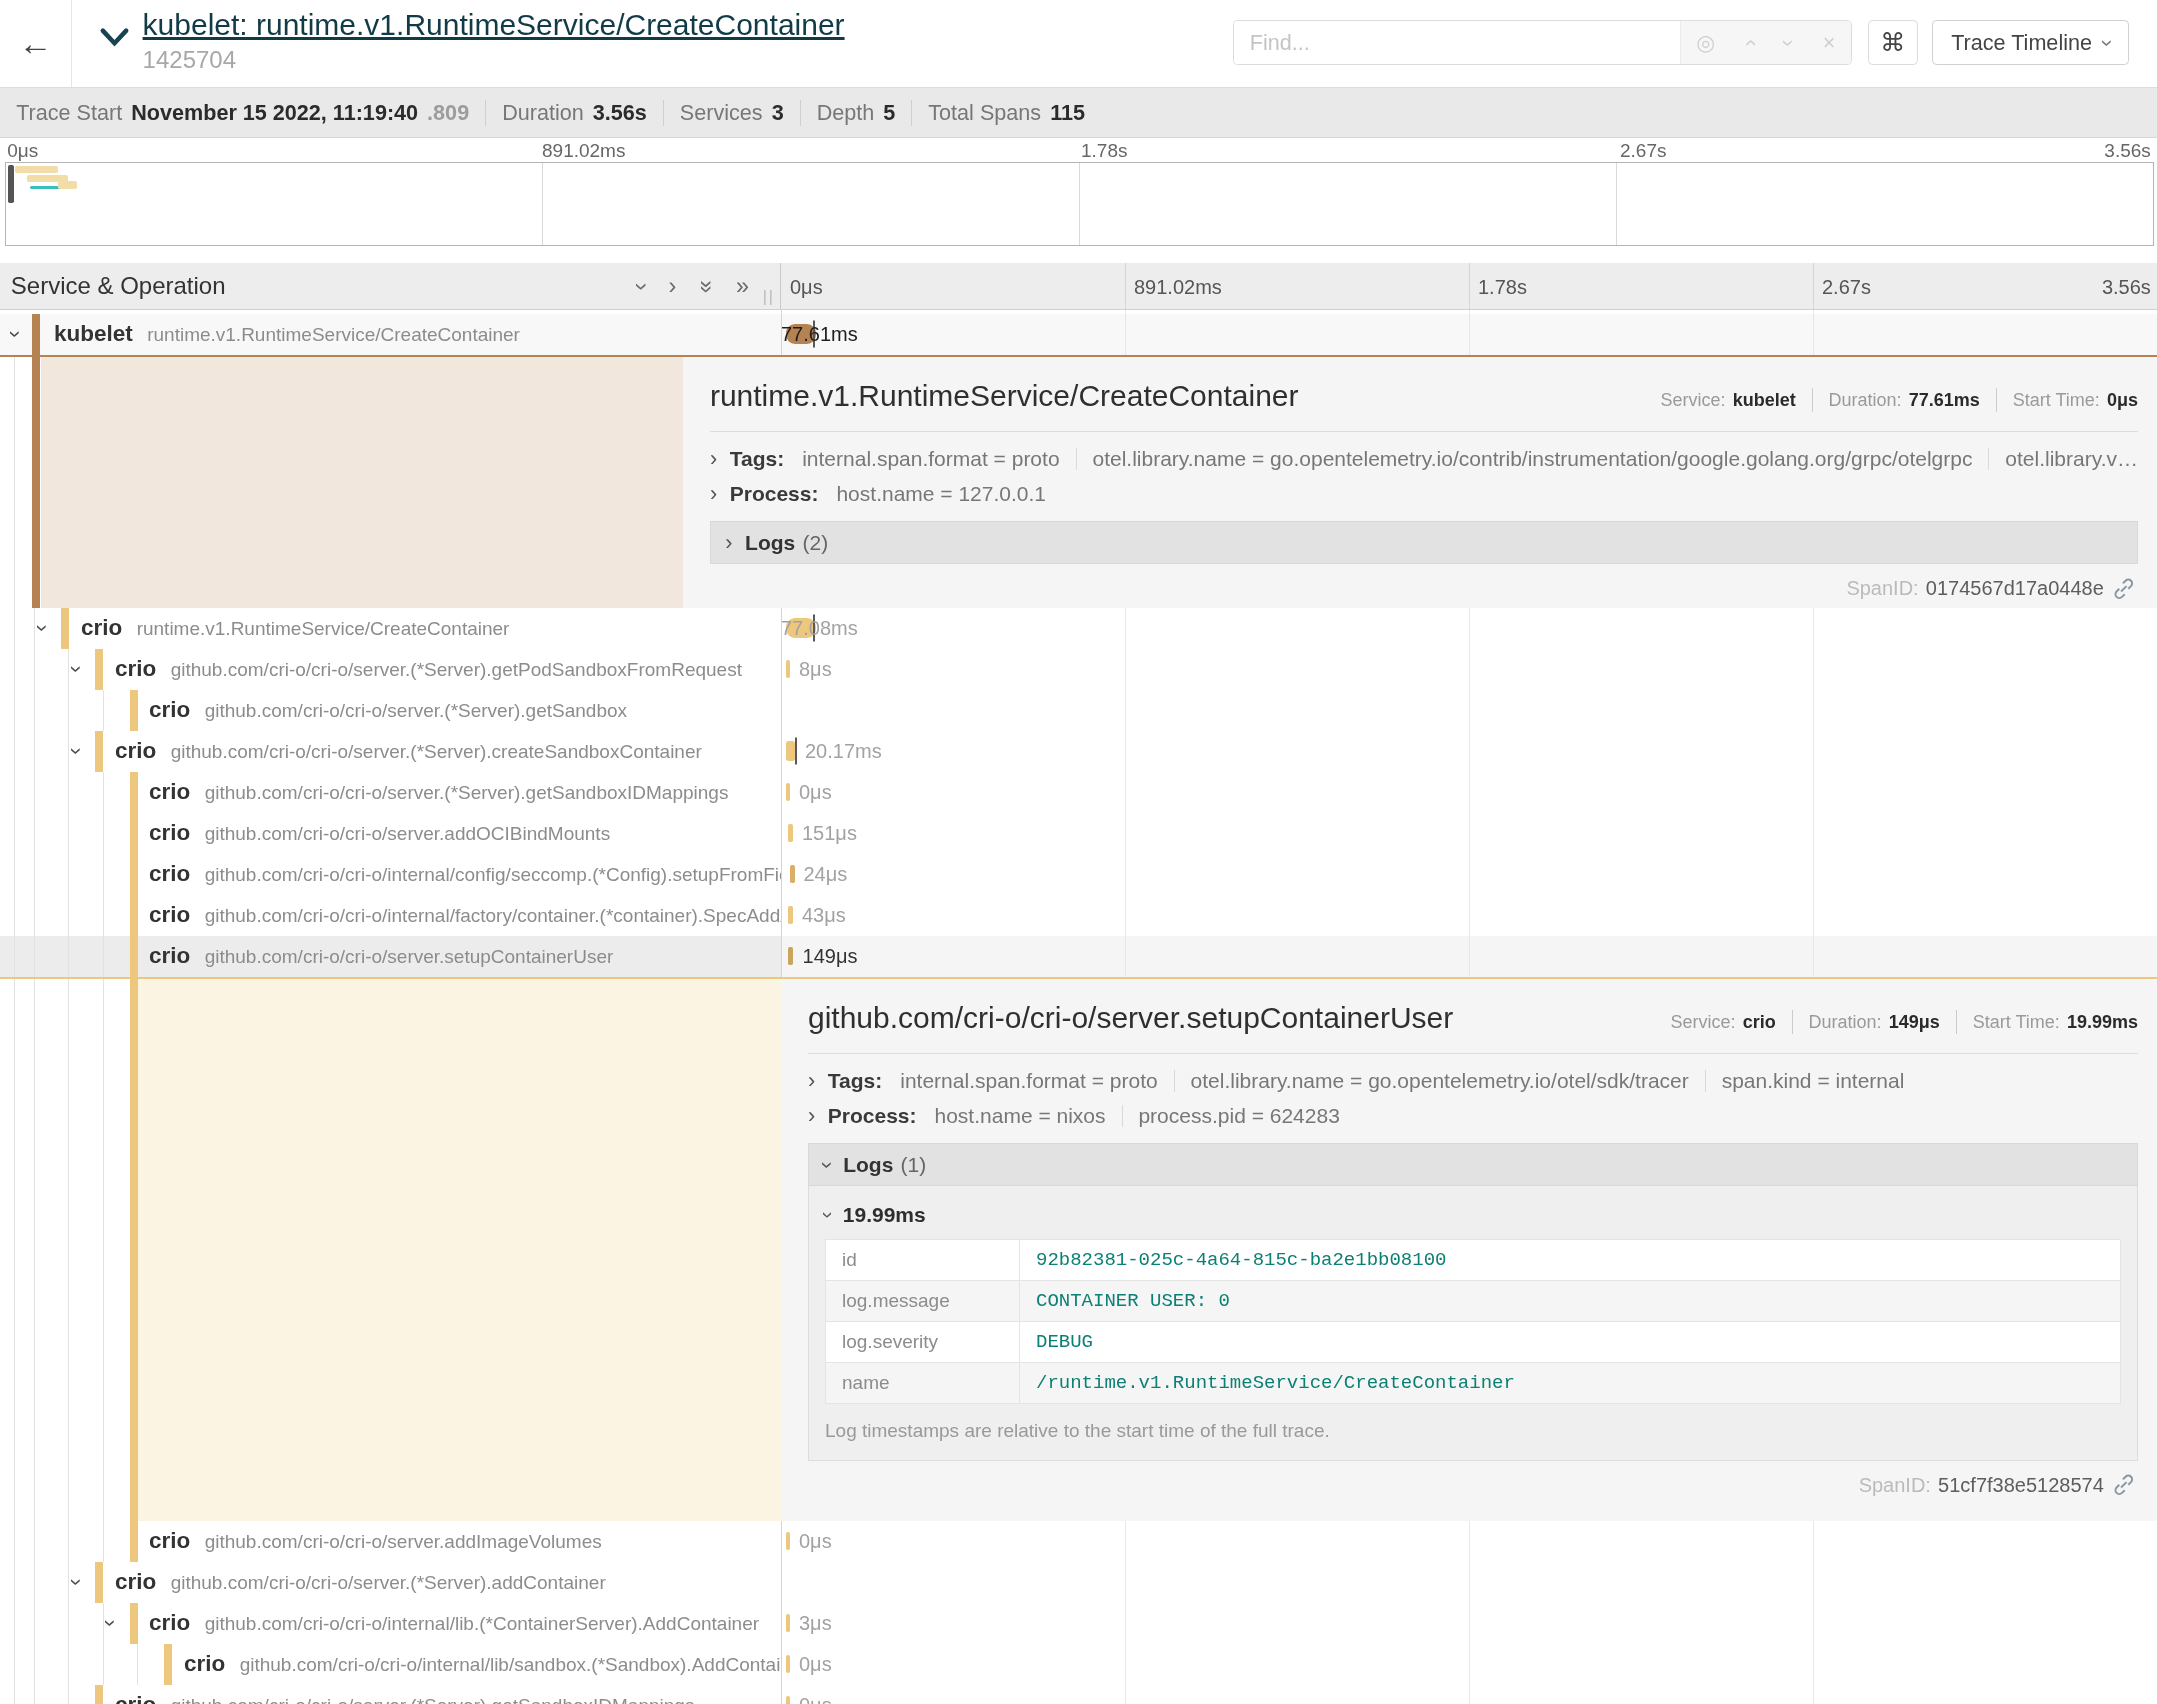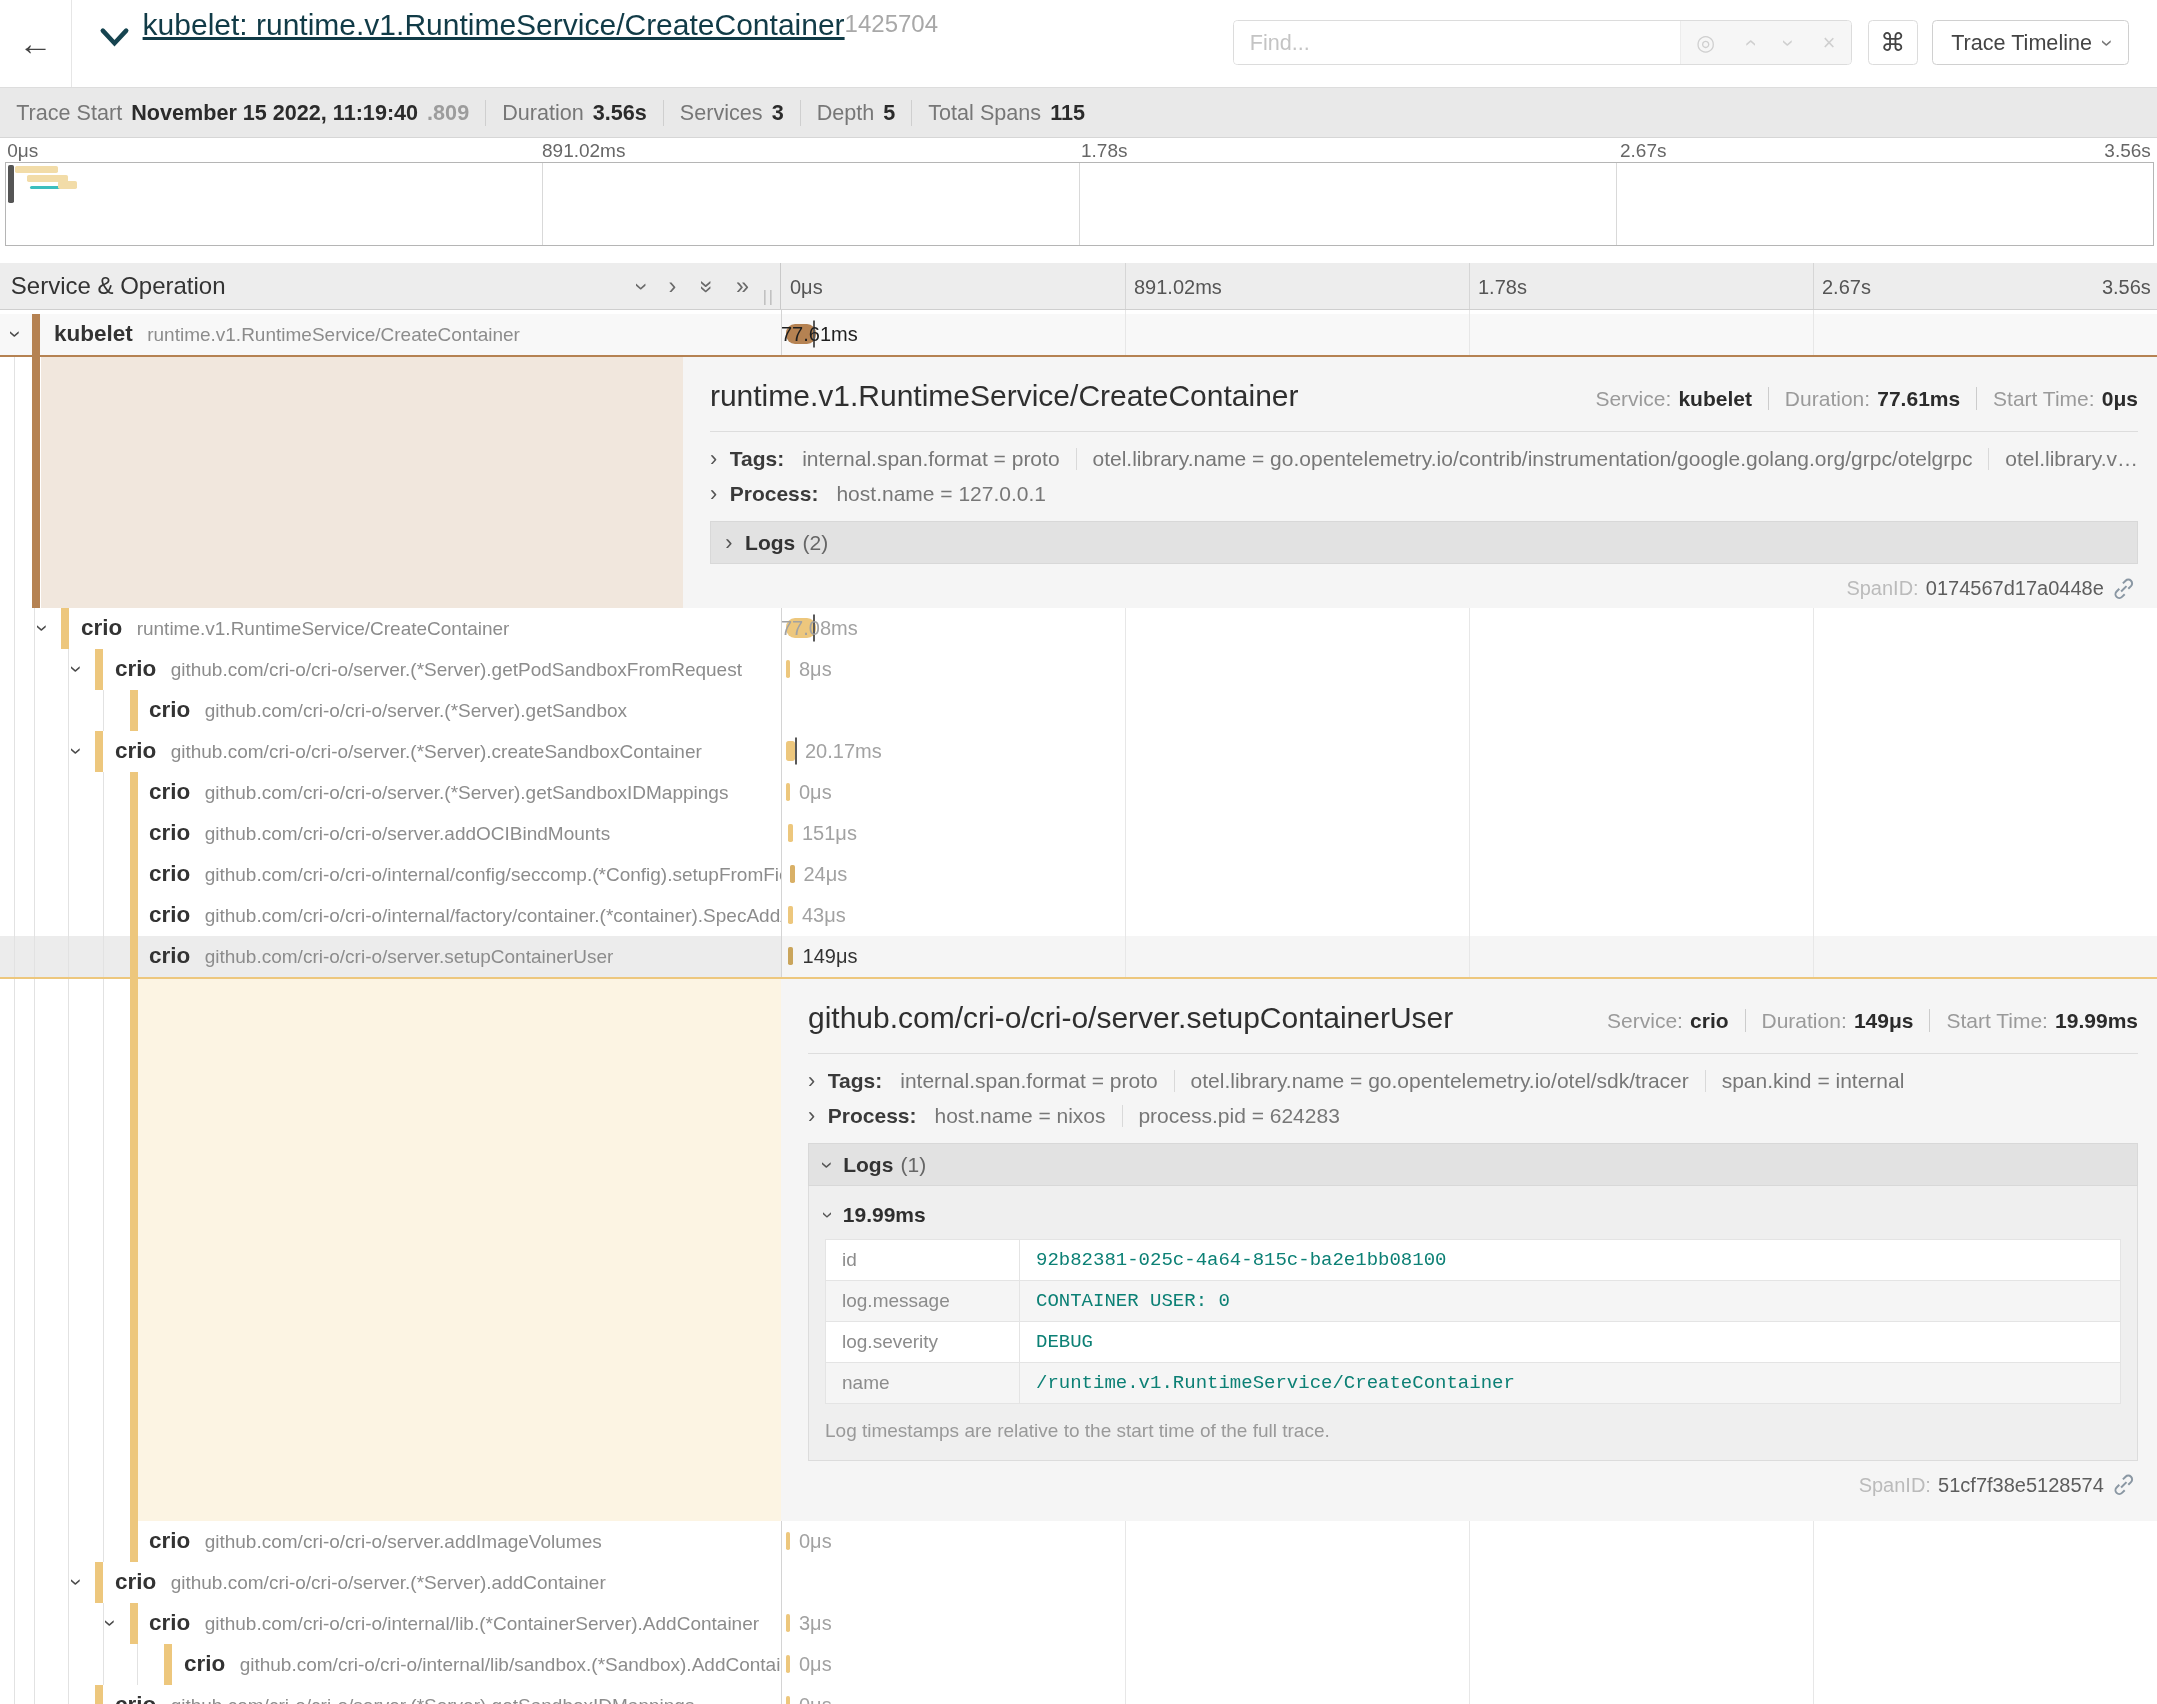--- a/index.html
+++ b/index.html
@@ -5,21 +5,21 @@
   * { box-sizing: border-box; margin:0; padding:0; }
   html,body { width:2158px; height:1705px; overflow:hidden; background:#fff;
               font-family:"Liberation Sans", sans-serif; color:#333; }
 
   
   .app-header { height:87px; position:relative; background:#fff; display:flex; align-items:stretch; }
   .back-btn { width:72px; border-right:0.9px solid #e6e6e6; display:flex; align-items:center; justify-content:center;
               font-size:34px; color:#444; cursor:pointer; }
   .title-wrap { display:flex; margin-left:27px; padding-top:7.2px; }
   .trace-caret { margin-top:20px; margin-right:12.6px; }
-  .title-col { display:flex; flex-direction:row; }
+  .title-col { display:flex; flex-direction:column; }
   .trace-title { font-size:30px; color:#113b47; text-decoration:underline; line-height:36px; white-space:nowrap; }
   .trace-id { font-size:24px; color:#a8a8a8; margin-top:2.7px; }
   .header-right { position:absolute; right:29px; top:20px; display:flex; align-items:center; }
   .find-group { display:flex; width:619px; height:45px; border:0.9px solid #dcdcdc; border-radius:4.5px; overflow:hidden; background:#fff; }
   .find-input { flex:1; border:none; outline:none; padding:0 16px; font-size:21.6px; color:#555;
                 font-family:"Liberation Sans", sans-serif; }
   .find-input::placeholder { color:#c4c4c4; }
   .find-icons { width:171px; background:#f6f6f6; border-left:0.9px solid #ececec; display:flex; align-items:center;
                 justify-content:space-around; color:#cfcfcf; font-size:21.6px; }
   .find-icons span { cursor:pointer; }
@@ -81,21 +81,21 @@
   .dur.dark { color:#1e1e1e; }
   .dur.mid { color:#333; }
 
   
   .detail { display:flex; position:relative; z-index:3; border-top:2.7px solid; }
   .d-left { width:781px; position:relative; }
   .d-tint { position:absolute; top:0; bottom:0; right:0; }
   .d-card { flex:1; background:#f5f5f5; padding:21.6px 20px 9px 27px; position:relative; }
   .d-head { display:flex; justify-content:space-between; align-items:baseline; }
   .d-title { font-size:30px; font-weight:normal; color:#2f2f2f; white-space:nowrap; }
-  .d-meta { display:flex; align-items:center; font-size:21px; color:#9a9a9a; white-space:nowrap; }
+  .d-meta { display:flex; align-items:center; font-size:18px; color:#9a9a9a; white-space:nowrap; }
   .d-meta b { color:#2b2b2b; margin-left:7.2px; }
   .pipe { display:inline-block; width:0.9px; height:23.4px; background:#ccc; margin:0 16px; }
   .d-card hr { border:none; border-top:0.9px solid #ddd; margin:18px 0 14.4px; }
   .kv-row { display:flex; align-items:center; font-size:21px; margin:9px 0; color:#777; white-space:nowrap; overflow:hidden; }
   .kv-row .caret { color:#555; font-size:21.6px; margin-right:12.6px; }
   .kv-row b { color:#3a3a3a; margin-right:18px; }
   .kv-row .tagpipe { display:inline-block; width:0.9px; height:21.6px; background:#d9d9d9; margin:0 16px; }
   .logs-hdr { margin-top:14.4px; height:43px; background:#e2e2e2; border:0.9px solid #d8d8d8; display:flex;
               align-items:center; padding:0 14.4px; font-size:21px; cursor:pointer; }
   .logs-hdr .caret { color:#555; font-size:21.6px; margin-right:12.6px; }

